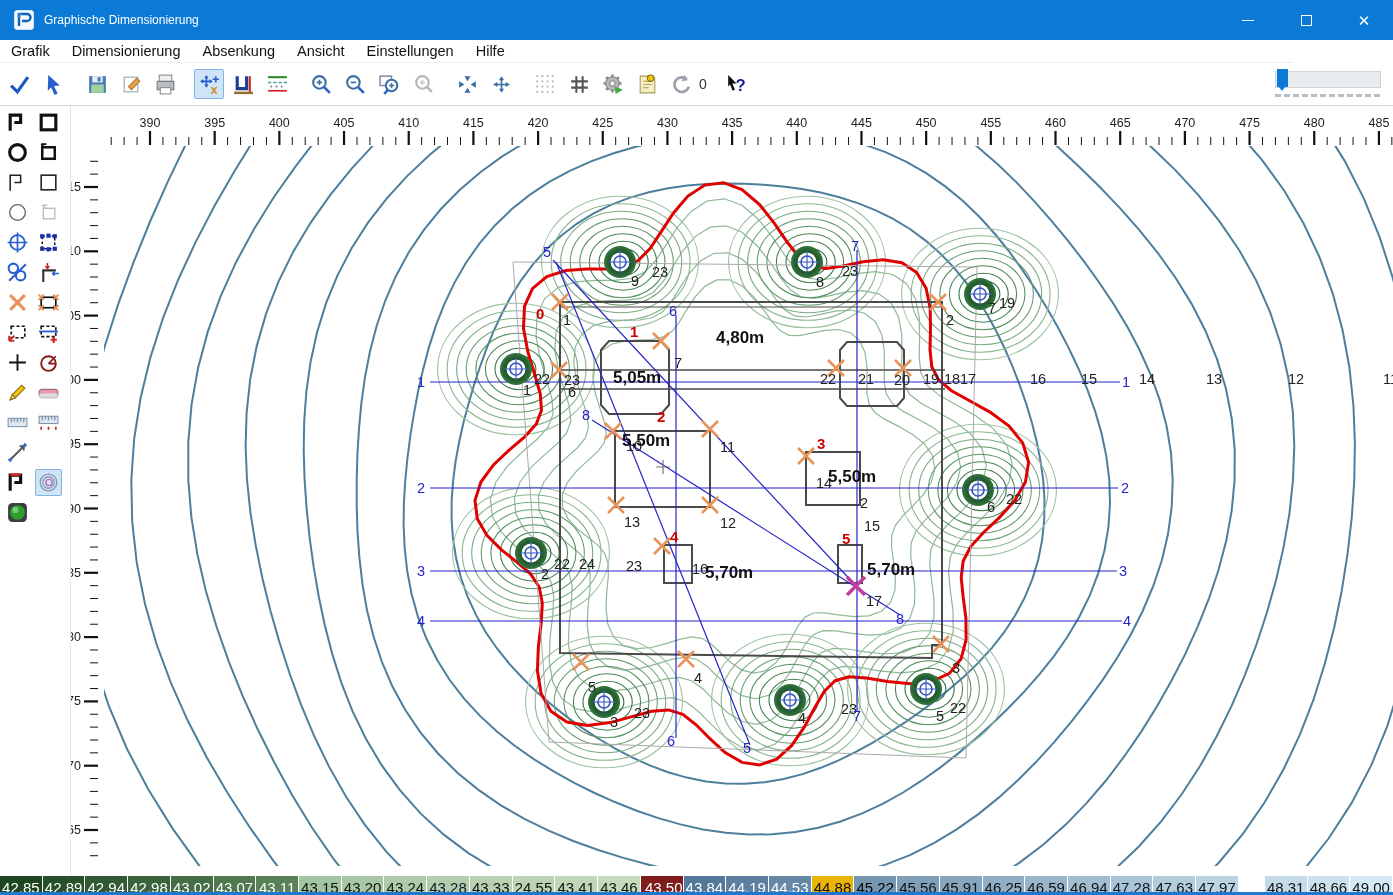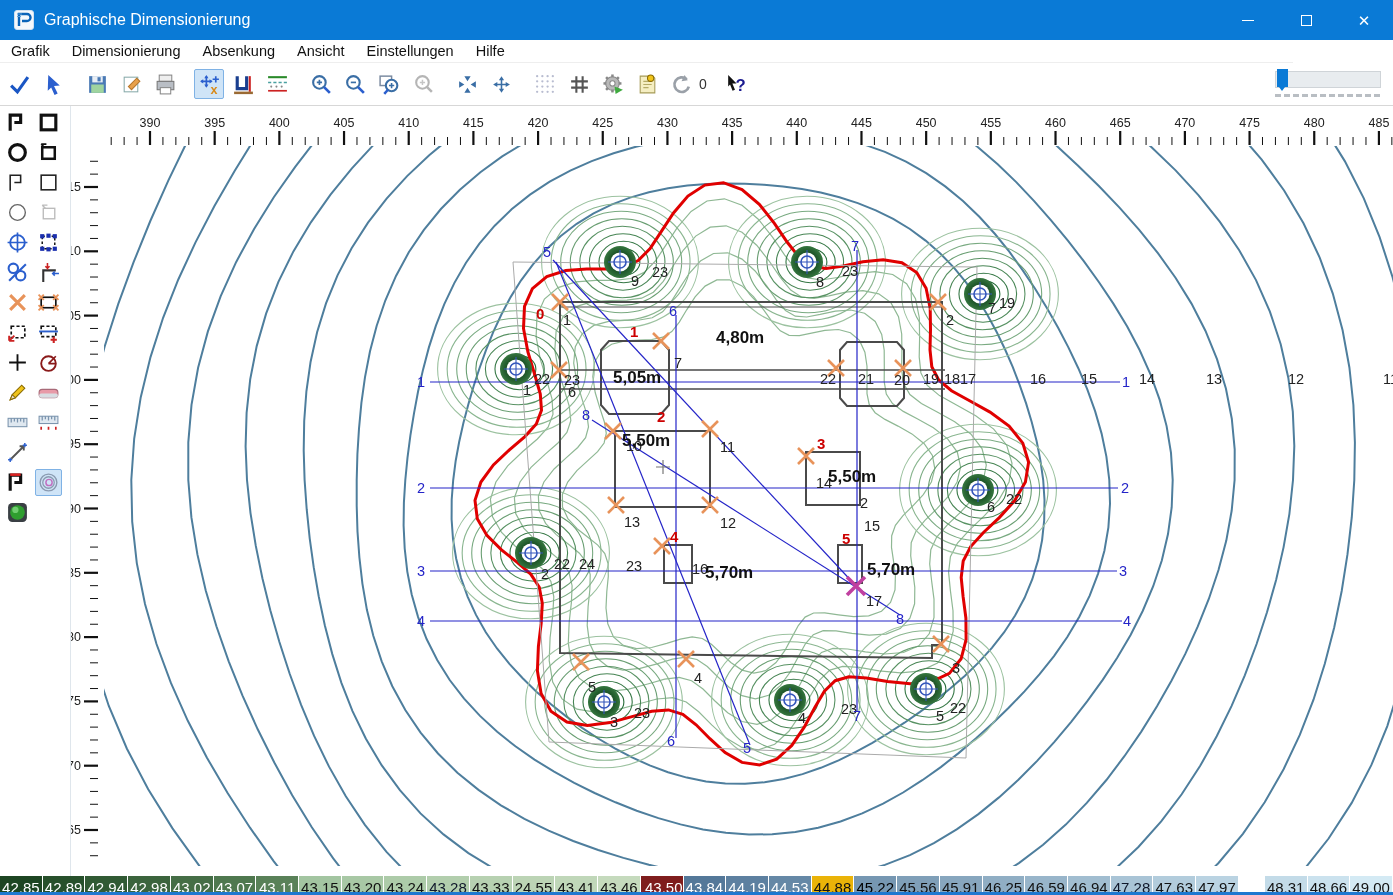--- a/index.html
+++ b/index.html
@@ -2,21 +2,21 @@
 <html><head>
 <meta charset="utf-8">
 <style>
   * { margin:0; padding:0; box-sizing:border-box; }
   html,body { width:1393px; height:895px; overflow:hidden; background:#fff;
     font-family:"Liberation Sans", sans-serif; }
   
   .titlebar { position:absolute; left:0; top:0; width:1393px; height:40px;
     background:#0a7ad6; display:flex; align-items:center; color:#fff; }
   .app-icon { width:20px; height:20px; margin:0 10px 0 14px; }
-  .title-text { font-size:16px; }
+  .title-text { font-size:12px; }
   .win-controls { position:absolute; right:0; top:0; height:40px; display:flex; }
   .win-btn { width:58px; height:40px; display:flex; align-items:center; justify-content:center; color:#fff; }
   .min-glyph { width:12px; height:0; border-top:1.6px solid #fff; display:block; }
   .max-glyph { width:11px; height:11px; border:1.6px solid #fff; display:block; }
   .close-glyph { font-size:15px; line-height:1; }
   
   .menubar { position:absolute; left:0; top:40px; width:1293px; height:23px; background:#fff;
     display:flex; align-items:center; border-bottom:1px solid #eee; }
   .menu-item { font-size:14.5px; color:#111; padding:2px 11px; }
   

